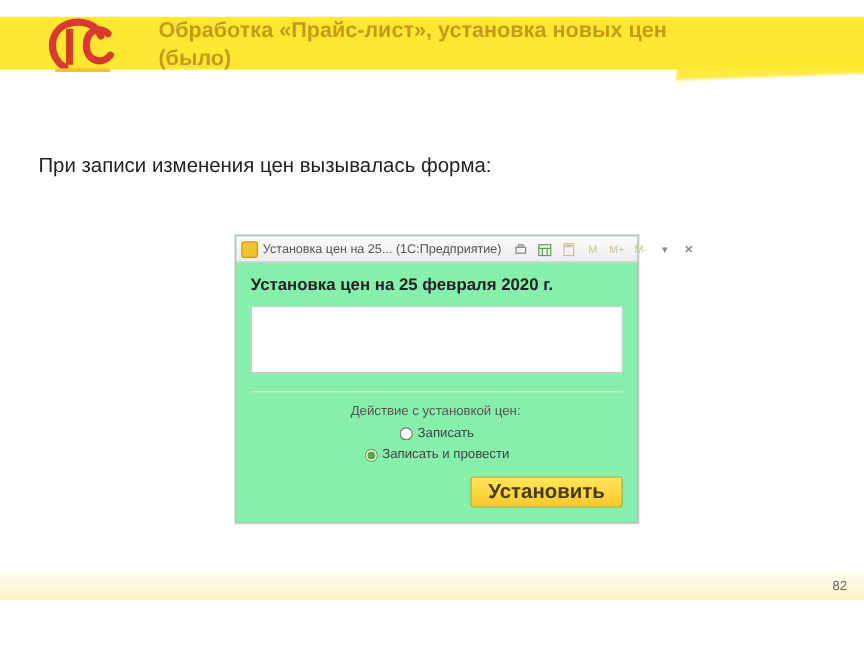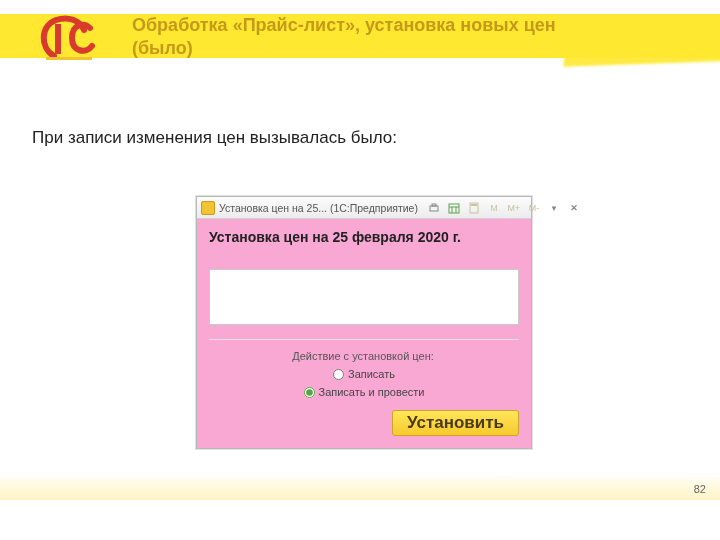--- a/index.html
+++ b/index.html
@@ -45,21 +45,21 @@
     font-size: 17px;
     color: #222;
   }
 
   
   .dialog {
     position: absolute;
     top: 196px; left: 196px;
     width: 336px;
     border: 1px solid #b9b9b9;
-    background: #f9a8d4;
+    background: #86efac;
     font-size: 11px;
     color: #333;
     box-shadow: 0 0 0 1px #e0e0e0;
   }
   .titlebar {
     display: flex;
     align-items: center;
     height: 22px;
     background: linear-gradient(#fcfcfc, #ececec);
     border-bottom: 1px solid #d0d0d0;
@@ -80,21 +80,21 @@
     display: flex; align-items: center; justify-content: center;
     font-size: 9px; color: #888;
     border-radius: 2px;
     flex: 0 0 auto;
   }
   .tb-btn.green { color: #5aa34a; }
   .tb-btn.pale { color: #c9c1a0; }
   .tb-btn.close { color: #888; font-weight: bold; }
 
   .dlg-body { padding: 10px 12px 12px; }
-  .dlg-heading { font-size: 14px; font-weight: bold; color: #222; margin-bottom: 24px; }
+  .dlg-heading { font-size: 14px; font-weight: bold; color: #222; margin-bottom: 10px; }
   .field-label { font-size: 11px; color: #666; margin-bottom: 4px; display: block; }
   .comment-box {
     width: 100%; height: 56px;
     border: 1px solid #c9c9c9;
     background: #fff;
     resize: none;
     padding: 4px;
     font-family: inherit; font-size: 11px;
   }
   .sep { height: 1px; background: #e2e2e2; margin: 12px 0 10px; }
@@ -139,21 +139,21 @@
     <svg viewBox="0 0 60 50">
       <path d="M16 44 C 2 36, 2 14, 18 8 C 30 4, 42 8, 46 18" fill="none" stroke="#d83a2e" stroke-width="6" stroke-linecap="round"></path>
       <rect x="17" y="12" width="6" height="30" fill="#d83a2e"></rect>
       <path d="M52 16 C 46 10, 34 12, 34 26 C 34 40, 48 42, 54 34" fill="none" stroke="#d83a2e" stroke-width="6" stroke-linecap="round"></path>
       <rect x="8" y="45" width="46" height="3" fill="#f3c431"></rect>
     </svg>
   </div>
 
   <div class="slide-title">Обработка «Прайс-лист», установка новых цен (было)</div>
 
-  <div class="body-text">При записи изменения цен вызывалась было:</div>
+  <div class="body-text">При записи изменения цен вызывалась форма:</div>
 
   <div class="dialog">
     <div class="titlebar">
       <div class="tb-ico"></div>
       <div class="tb-title">Установка цен на 25... (1С:Предприятие)</div>
       <div class="tb-spacer"></div>
       <div class="tb-btn">
         <svg width="12" height="12" viewBox="0 0 12 12">
             <rect x="2" y="4" width="8" height="5" fill="none" stroke="#888"></rect>
             <rect x="4" y="2" width="4" height="2" fill="none" stroke="#888"></rect>

